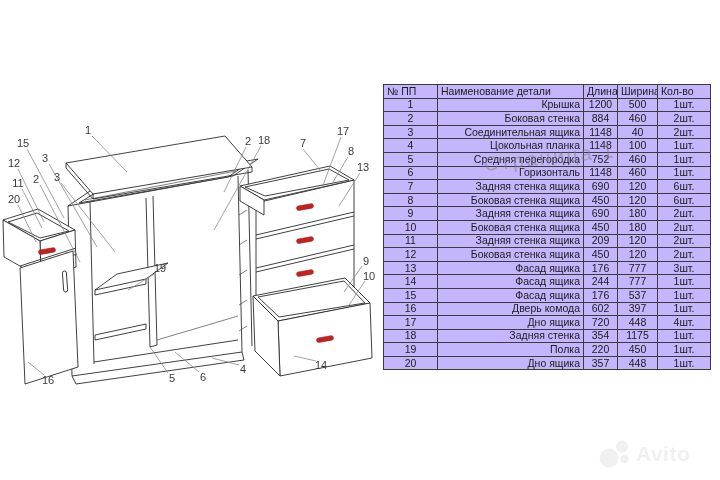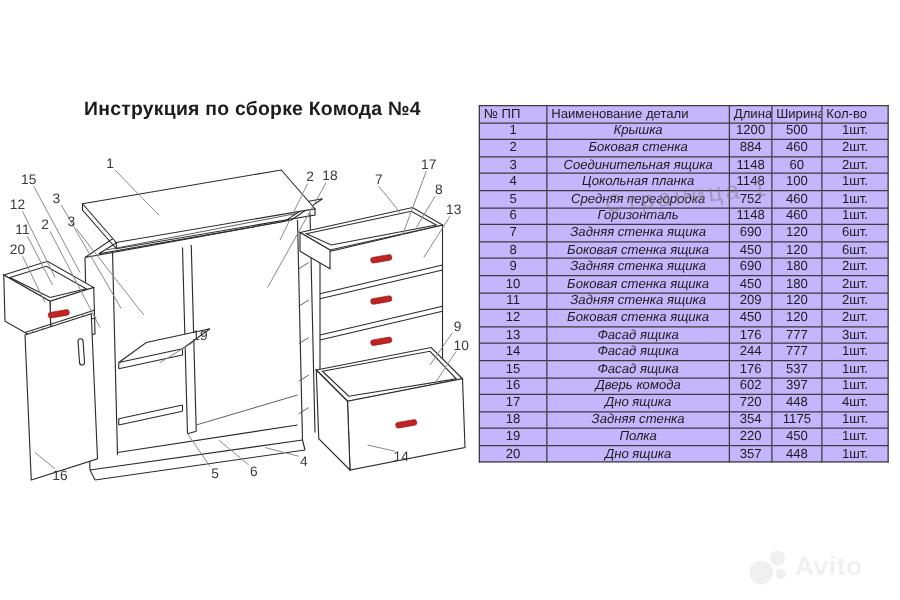--- a/index.html
+++ b/index.html
@@ -13,35 +13,34 @@
   svg.diagram .thin{stroke:#4a4a4a;stroke-width:0.7;fill:none;}
   svg.diagram .leader{stroke:#8a8a8a;stroke-width:0.8;fill:none;}
   svg.diagram text.callout{font-family:"Liberation Sans",sans-serif;font-size:11px;
          fill:#3a3a3a;text-anchor:middle;}
   table.parts{position:absolute;left:383px;top:84px;width:328px;border-collapse:collapse;
          table-layout:fixed;background:#c4b5fd;font-size:10.5px;}
   table.parts th,table.parts td{border:1px solid #3c3c3c;padding:0 3px;height:12.6px;
          line-height:1.05;white-space:nowrap;overflow:hidden;font-weight:normal;}
   table.parts th{text-align:left;}
   table.parts td.cell-num{text-align:center;}
-  table.parts td.cell-name{text-align:center;font-style:italic;}
+  table.parts td.cell-name{text-align:right;}
   .wm-page{position:absolute;left:484px;top:153px;font-size:20px;letter-spacing:2.5px;
          color:rgba(125,125,125,0.5);transform:rotate(-6deg);transform-origin:left center;
          pointer-events:none;z-index:5;}
   .wm-brand{position:absolute;left:598px;top:438px;display:flex;align-items:center;
          color:#f0f0f0;pointer-events:none;}
   .wm-brand svg{display:block;}
   .wm-brand .avito-text{font-size:21px;font-weight:bold;letter-spacing:0.5px;margin-left:4px;}
 </style>
 </head>
 <body>
 
 <div class="stage">
 
-  <div class="title">Инструкция по сборке Комода №4</div>
 
   <svg class="diagram" width="720" height="480" viewBox="0 0 720 480">
 
     <g>
       <polygon class="face" points="68,206 233,176 258,159 93,189"></polygon>
       <polygon class="face" points="79,203 228,177 247,164 100,190"></polygon>
       <line class="thin" x1="85" y1="200" x2="236" y2="171"></line>
       <line class="thin" x1="92" y1="194" x2="243" y2="165"></line>
       <line class="ln" x1="68" y1="206" x2="72" y2="376"></line>
       <line class="ln" x1="90" y1="201" x2="94" y2="364"></line>
@@ -193,21 +192,21 @@
           <td class="cell-num">2</td>
           <td class="cell-name">Боковая стенка</td>
           <td class="cell-num">884</td>
           <td class="cell-num">460</td>
           <td class="cell-num">2шт.</td>
         </tr>
         <tr>
           <td class="cell-num">3</td>
           <td class="cell-name">Соединительная ящика</td>
           <td class="cell-num">1148</td>
-          <td class="cell-num">60</td>
+          <td class="cell-num">40</td>
           <td class="cell-num">2шт.</td>
         </tr>
         <tr>
           <td class="cell-num">4</td>
           <td class="cell-name">Цокольная планка</td>
           <td class="cell-num">1148</td>
           <td class="cell-num">100</td>
           <td class="cell-num">1шт.</td>
         </tr>
         <tr>

